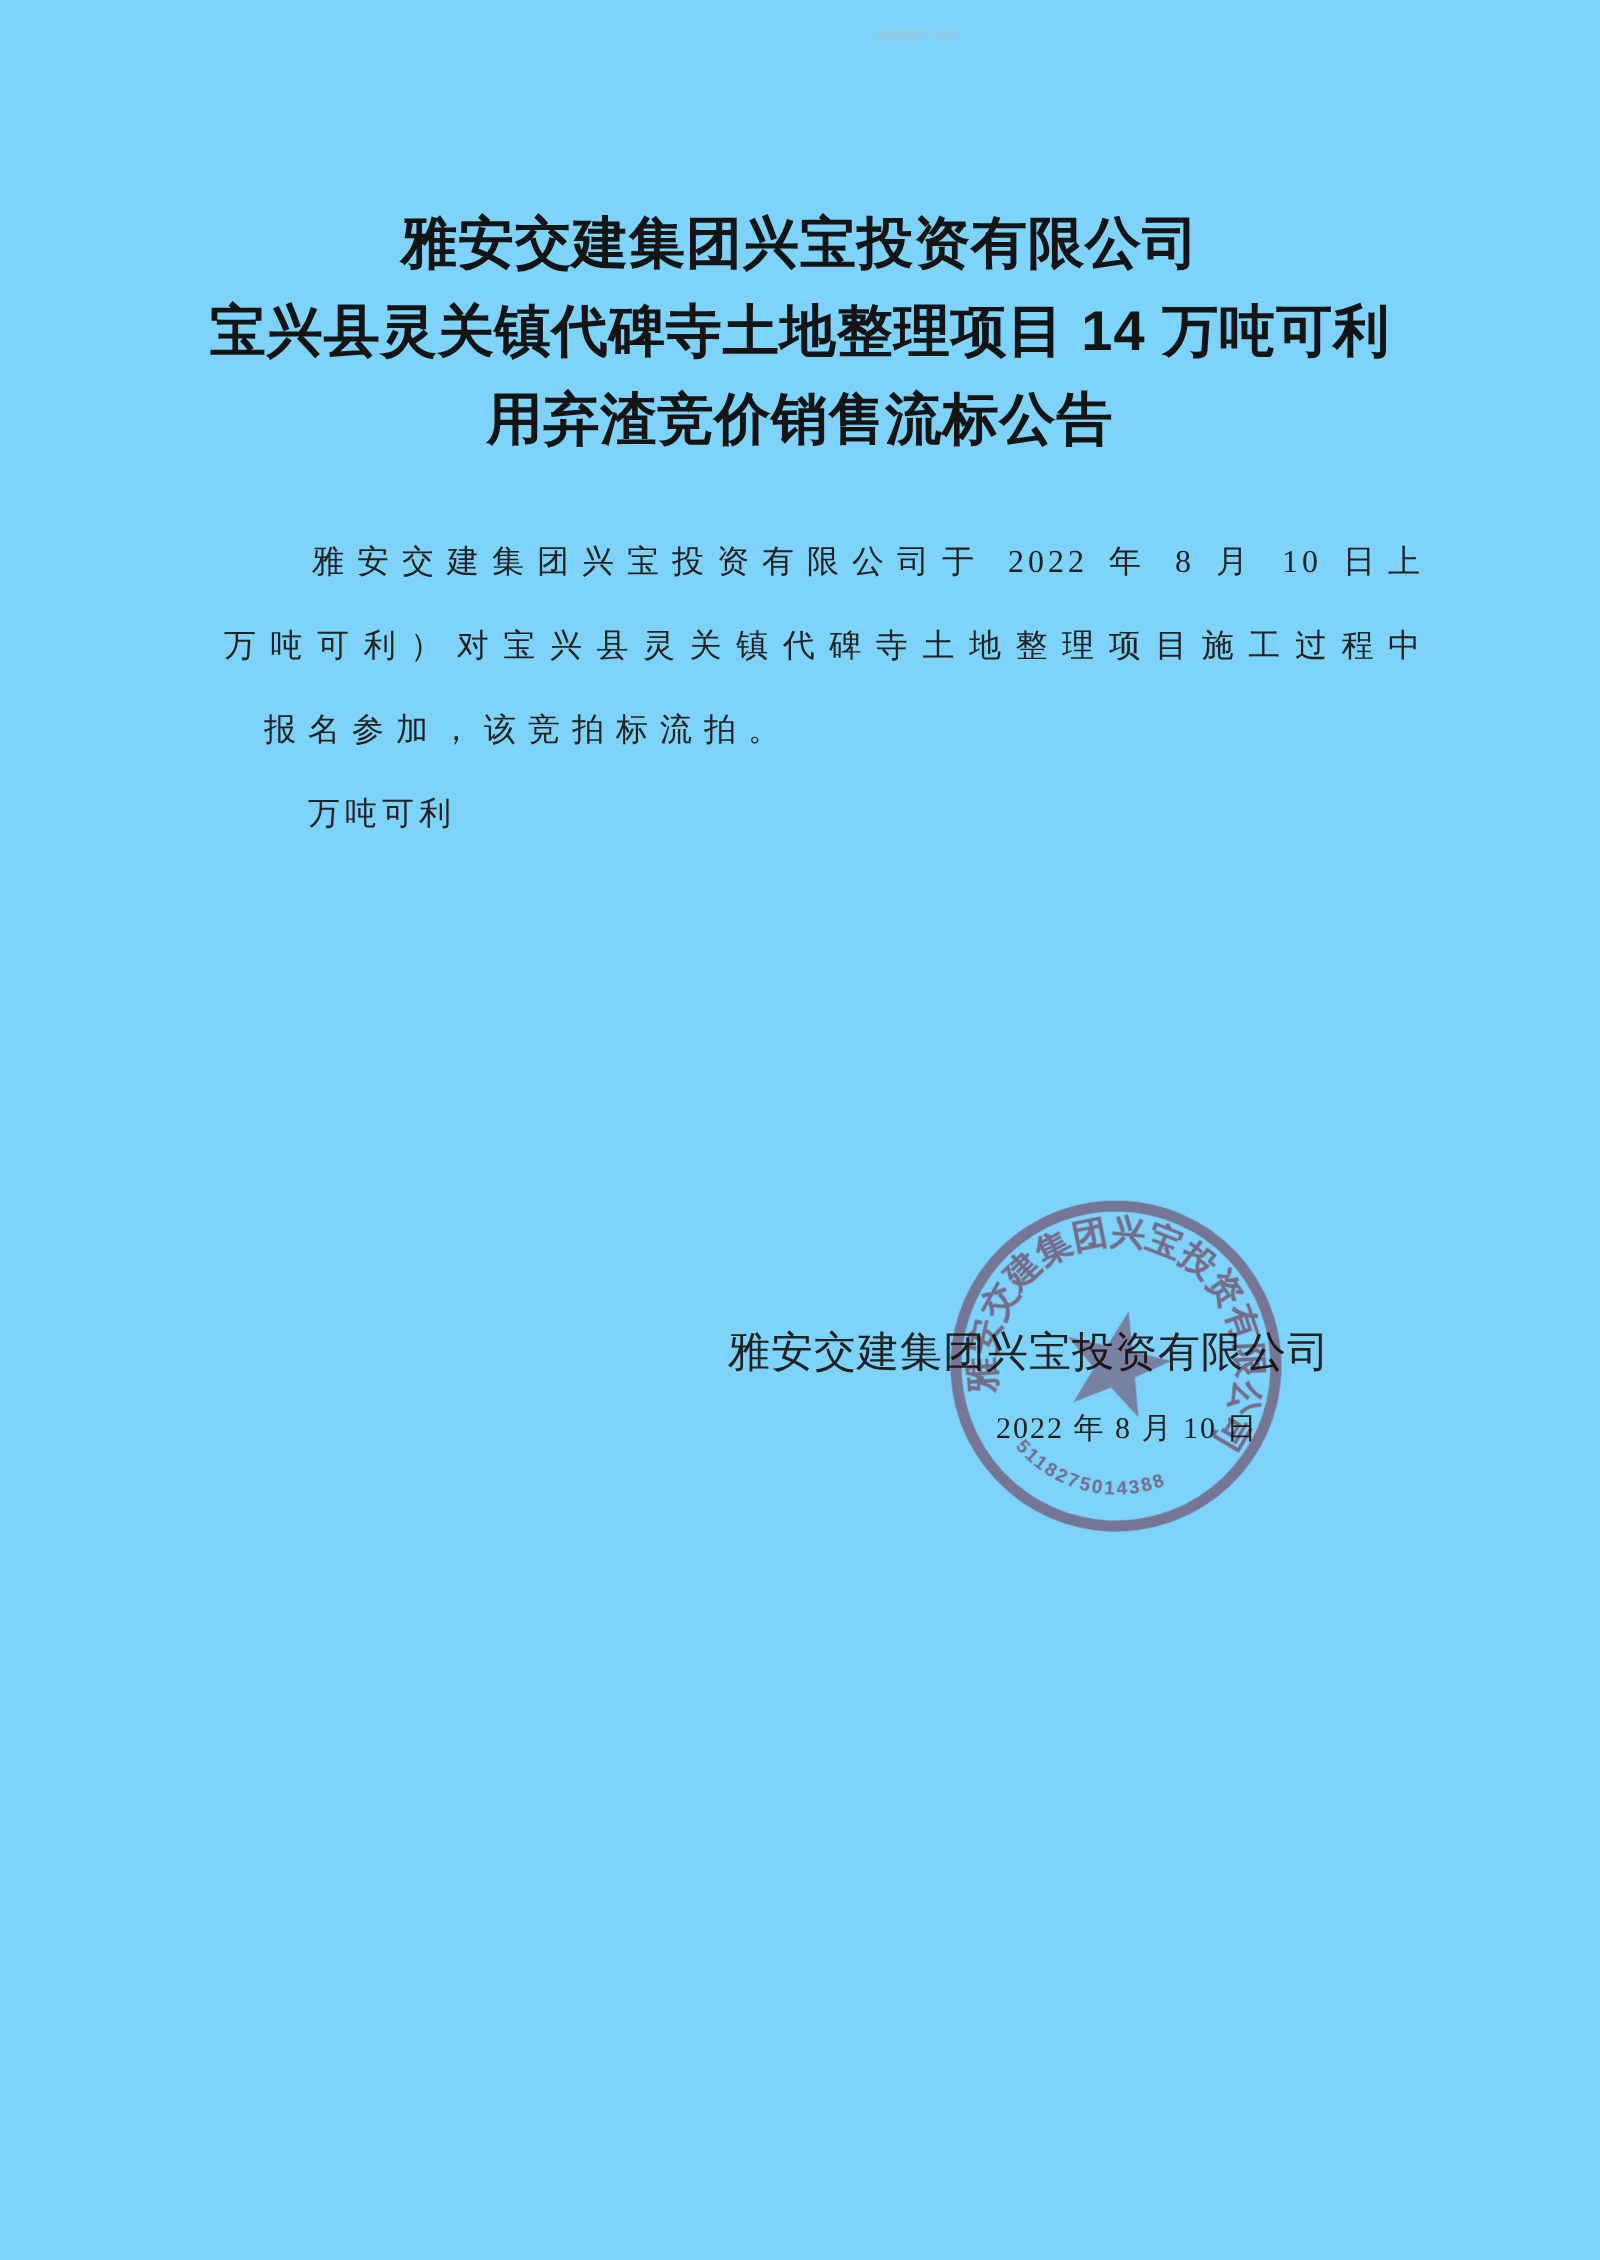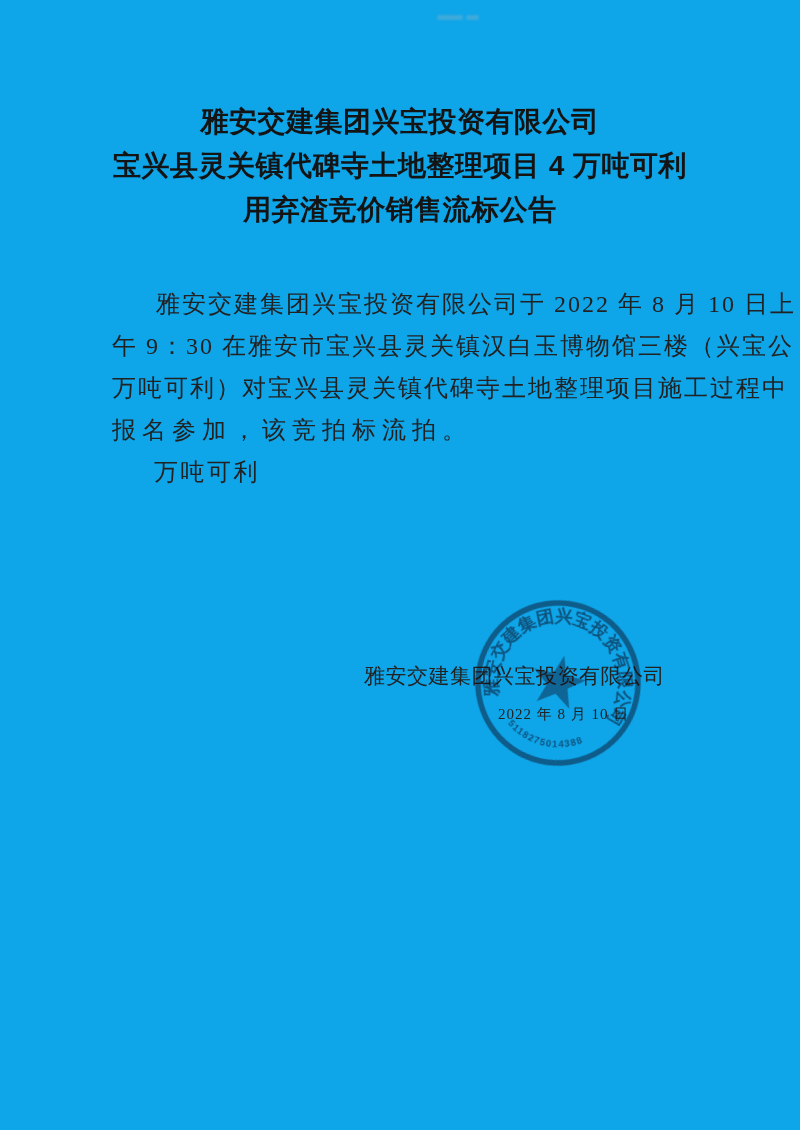--- a/index.html
+++ b/index.html
@@ -1,21 +1,21 @@
 <!DOCTYPE html>
 <html><head>
 <meta charset="utf-8">
 <style>
   * { margin: 0; padding: 0; box-sizing: border-box; }
   html, body { background: #ffffff; }
   .page {
     position: relative;
     width: 800px;
     height: 1130px;
-    background: #0ea5e9;
+    background: #7dd3fc;
     overflow: hidden;
     font-family: "Liberation Serif", "DejaVu Serif", serif;
     padding-left: 24px;
   }
   
   .artifact {
     position: absolute;
     background: #b9b9b9;
     opacity: 0.28;
     filter: blur(1px);
@@ -35,38 +35,39 @@
     font-weight: 900;
     font-size: 28px;
     line-height: 44px;
     letter-spacing: 0.5px;
     color: #141414;
   }
 
   
   .body-block {
     position: absolute;
-    top: 283px;
+    top: 261px;
     left: 112px;
     width: 600px;
-    font-size: 24px;
+    font-size: 16px;
     line-height: 42px;
     color: #222222;
     letter-spacing: 2px;
   }
   .b-line {
     height: 42px;
     white-space: nowrap;
     text-align: justify;
     text-align-last: justify;
   }
   .b-line.indent { text-indent: 44px; }
   .b-line.loose {
     text-align-last: left;
     letter-spacing: 6px;
+    margin-left: 20px;
   }
   .b-line.closing {
     text-align-last: left;
     letter-spacing: 2.5px;
     text-indent: 42px;
   }
 
   
   .sig-company {
     position: absolute;
@@ -120,27 +121,26 @@
 </head>
 <body>
 
 <div class="page">
 
   <div class="artifact a1"></div>
   <div class="artifact a2"></div>
 
   <div class="title">
     <div>雅安交建集团兴宝投资有限公司</div>
-    <div>宝兴县灵关镇代碑寺土地整理项目 4 万吨可利</div>
+    <div>宝兴县灵关镇代碑寺土地整理项目 14 万吨可利</div>
     <div>用弃渣竞价销售流标公告</div>
   </div>
 
   <div class="body-block">
     <div class="b-line indent">雅安交建集团兴宝投资有限公司于 2022 年 8 月 10 日上</div>
-    <div class="b-line">午 9：30 在雅安市宝兴县灵关镇汉白玉博物馆三楼（兴宝公</div>
     <div class="b-line">万吨可利）对宝兴县灵关镇代碑寺土地整理项目施工过程中</div>
     <div class="b-line loose">报名参加，该竞拍标流拍。</div>
     <div class="b-line closing">万吨可利</div>
   </div>
 
   <div class="sig-company">雅安交建集团兴宝投资有限公司</div>
   <div class="sig-date">2022 年 8 月 10 日</div>
 
   <div class="stamp">
     <svg viewBox="0 0 170 170" xmlns="http://www.w3.org/2000/svg">

